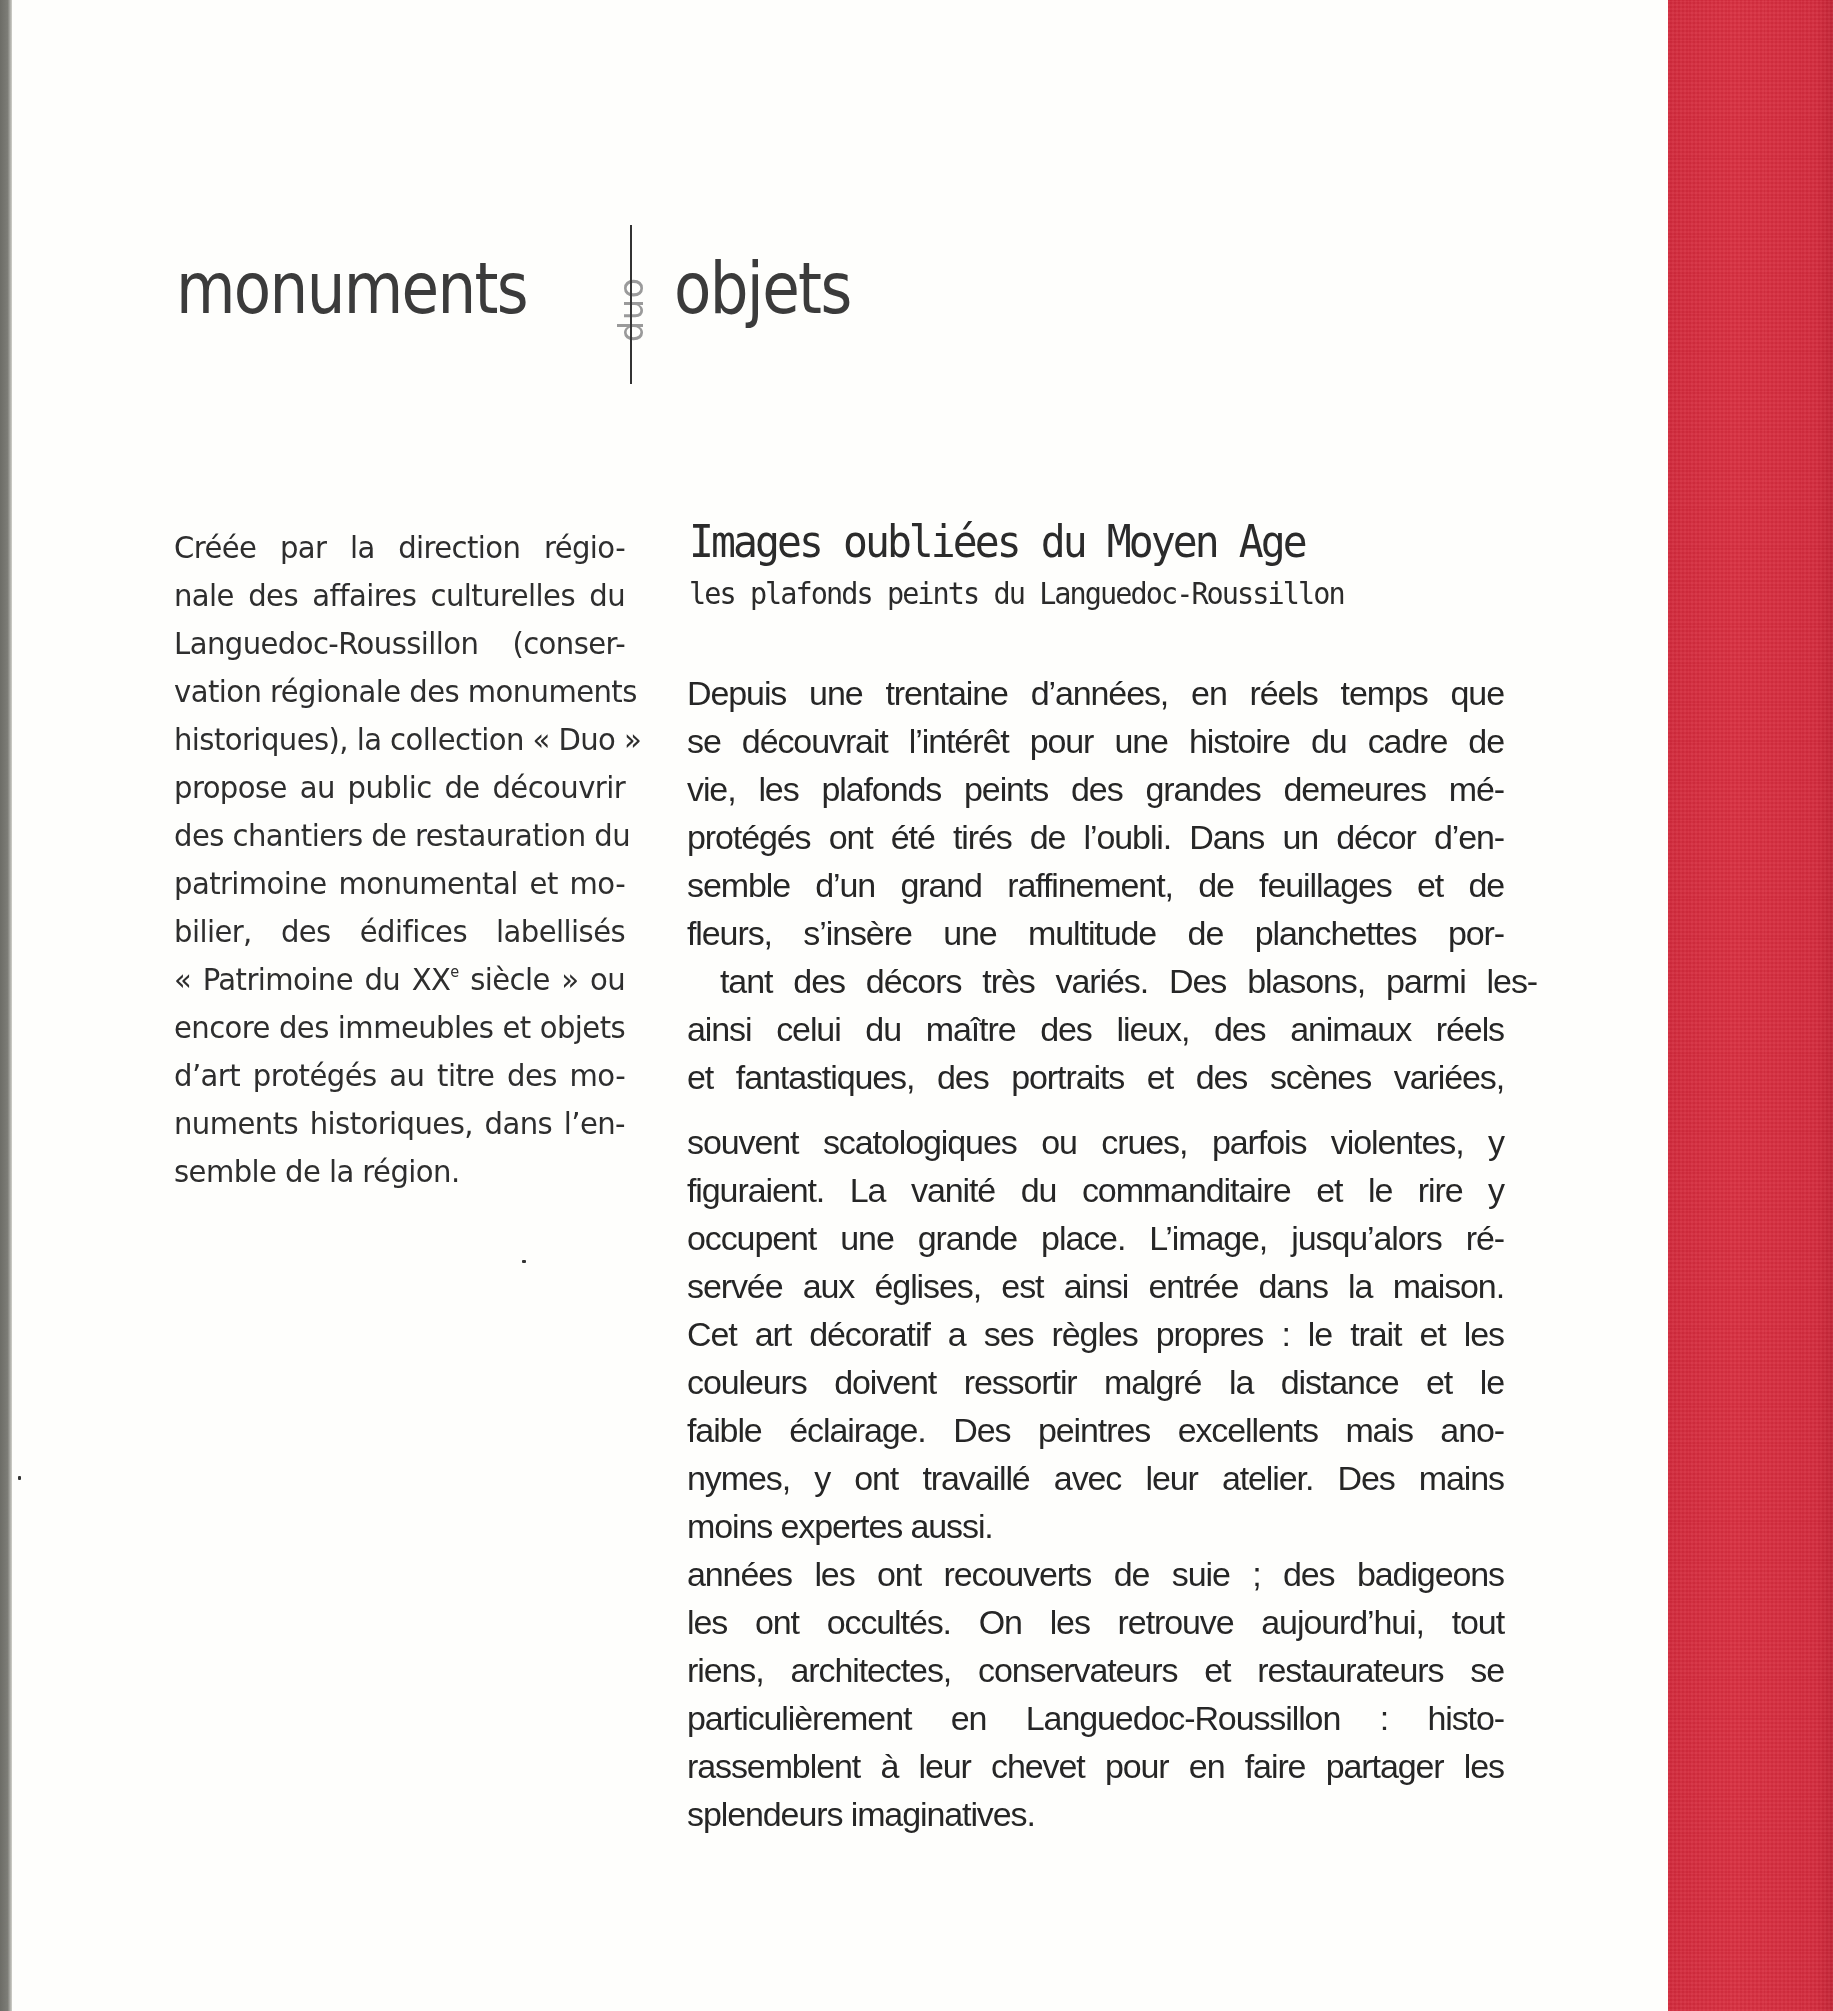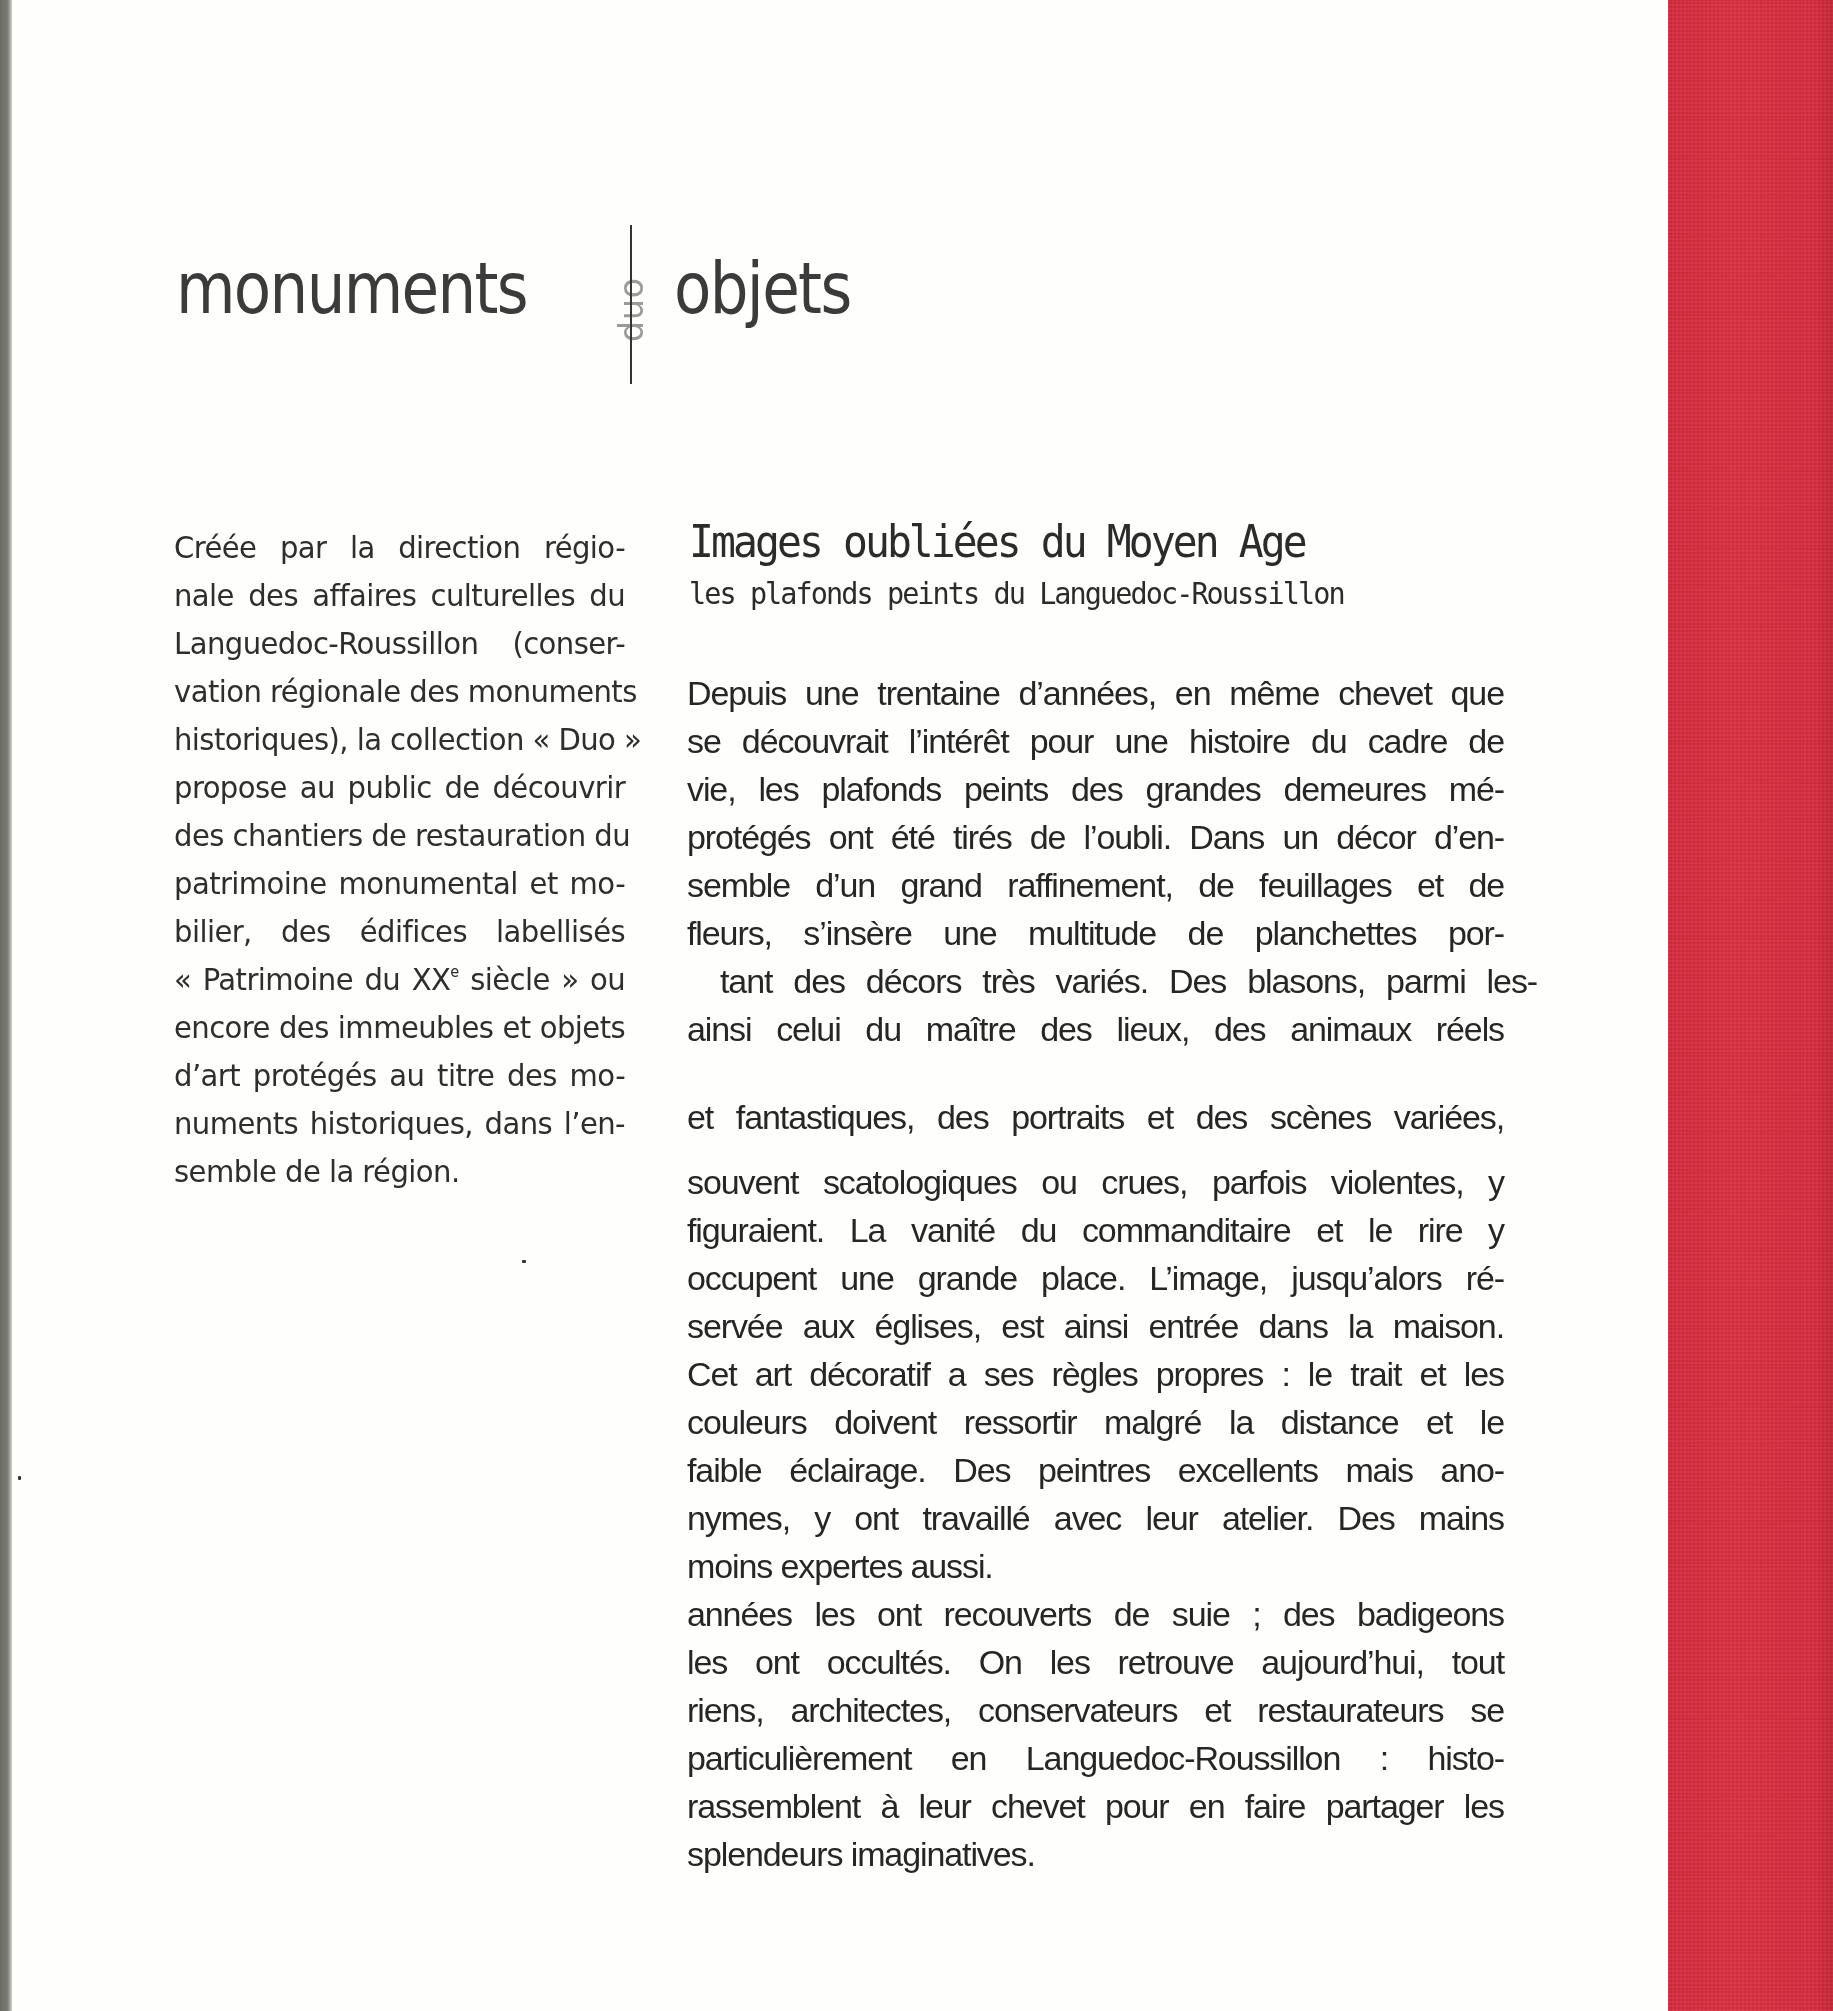--- a/index.html
+++ b/index.html
@@ -180,29 +180,29 @@
   <span class="line"><span>« Patrimoine du XX</span><sup class="sup-e">e</sup><span> siècle » ou</span></span>
   <span class="line">encore des immeubles et objets</span>
   <span class="line">d’art protégés au titre des mo-</span>
   <span class="line">numents historiques, dans l’en-</span>
   <span class="line last">semble de la région.</span>
 </div>
 
 <div class="article-title">Images oubliées du Moyen Age</div>
 <div class="article-subtitle">les plafonds peints du Languedoc-Roussillon</div>
 <div class="article-body" id="article-body">
-    <span class="line" style="width: 817px;">Depuis une trentaine d’années, en même chevet que</span>
+    <span class="line" style="width: 817px;">Depuis une trentaine d’années, en réels temps que</span>
     <span class="line" style="width: 817px;">se découvrait l’intérêt pour une histoire du cadre de</span>
     <span class="line" style="width: 817px;">vie, les plafonds peints des grandes demeures mé-</span>
     <span class="line" style="width: 817px;">protégés ont été tirés de l’oubli. Dans un décor d’en-</span>
     <span class="line" style="width: 817px;">semble d’un grand raffinement, de feuillages et de</span>
     <span class="line" style="width: 817px;">fleurs, s’insère une multitude de planchettes por-</span>
     <span class="line" style="width: 817px; margin-left: 33px;">tant des décors très variés. Des blasons, parmi les-</span>
     <span class="line" style="width: 817px;">ainsi celui du maître des lieux, des animaux réels</span>
-    <span class="line" style="width: 817px; margin-top: 40px;">et fantastiques, des portraits et des scènes variées,</span>
+    <span class="line" style="width: 817px;">et fantastiques, des portraits et des scènes variées,</span>
     <span class="line" style="width: 817px; margin-top: 17px;">souvent scatologiques ou crues, parfois violentes, y</span>
     <span class="line" style="width: 817px;">figuraient. La vanité du commanditaire et le rire y</span>
     <span class="line" style="width: 817px;">occupent une grande place. L’image, jusqu’alors ré-</span>
     <span class="line" style="width: 817px;">servée aux églises, est ainsi entrée dans la maison.</span>
     <span class="line" style="width: 817px;">Cet art décoratif a ses règles propres : le trait et les</span>
     <span class="line" style="width: 817px;">couleurs doivent ressortir malgré la distance et le</span>
     <span class="line" style="width: 817px;">faible éclairage. Des peintres excellents mais ano-</span>
     <span class="line" style="width: 817px;">nymes, y ont travaillé avec leur atelier. Des mains</span>
     <span class="line last" style="width: 817px;">moins expertes aussi.</span>
     <span class="line" style="width: 817px;">années les ont recouverts de suie ; des badigeons</span>

